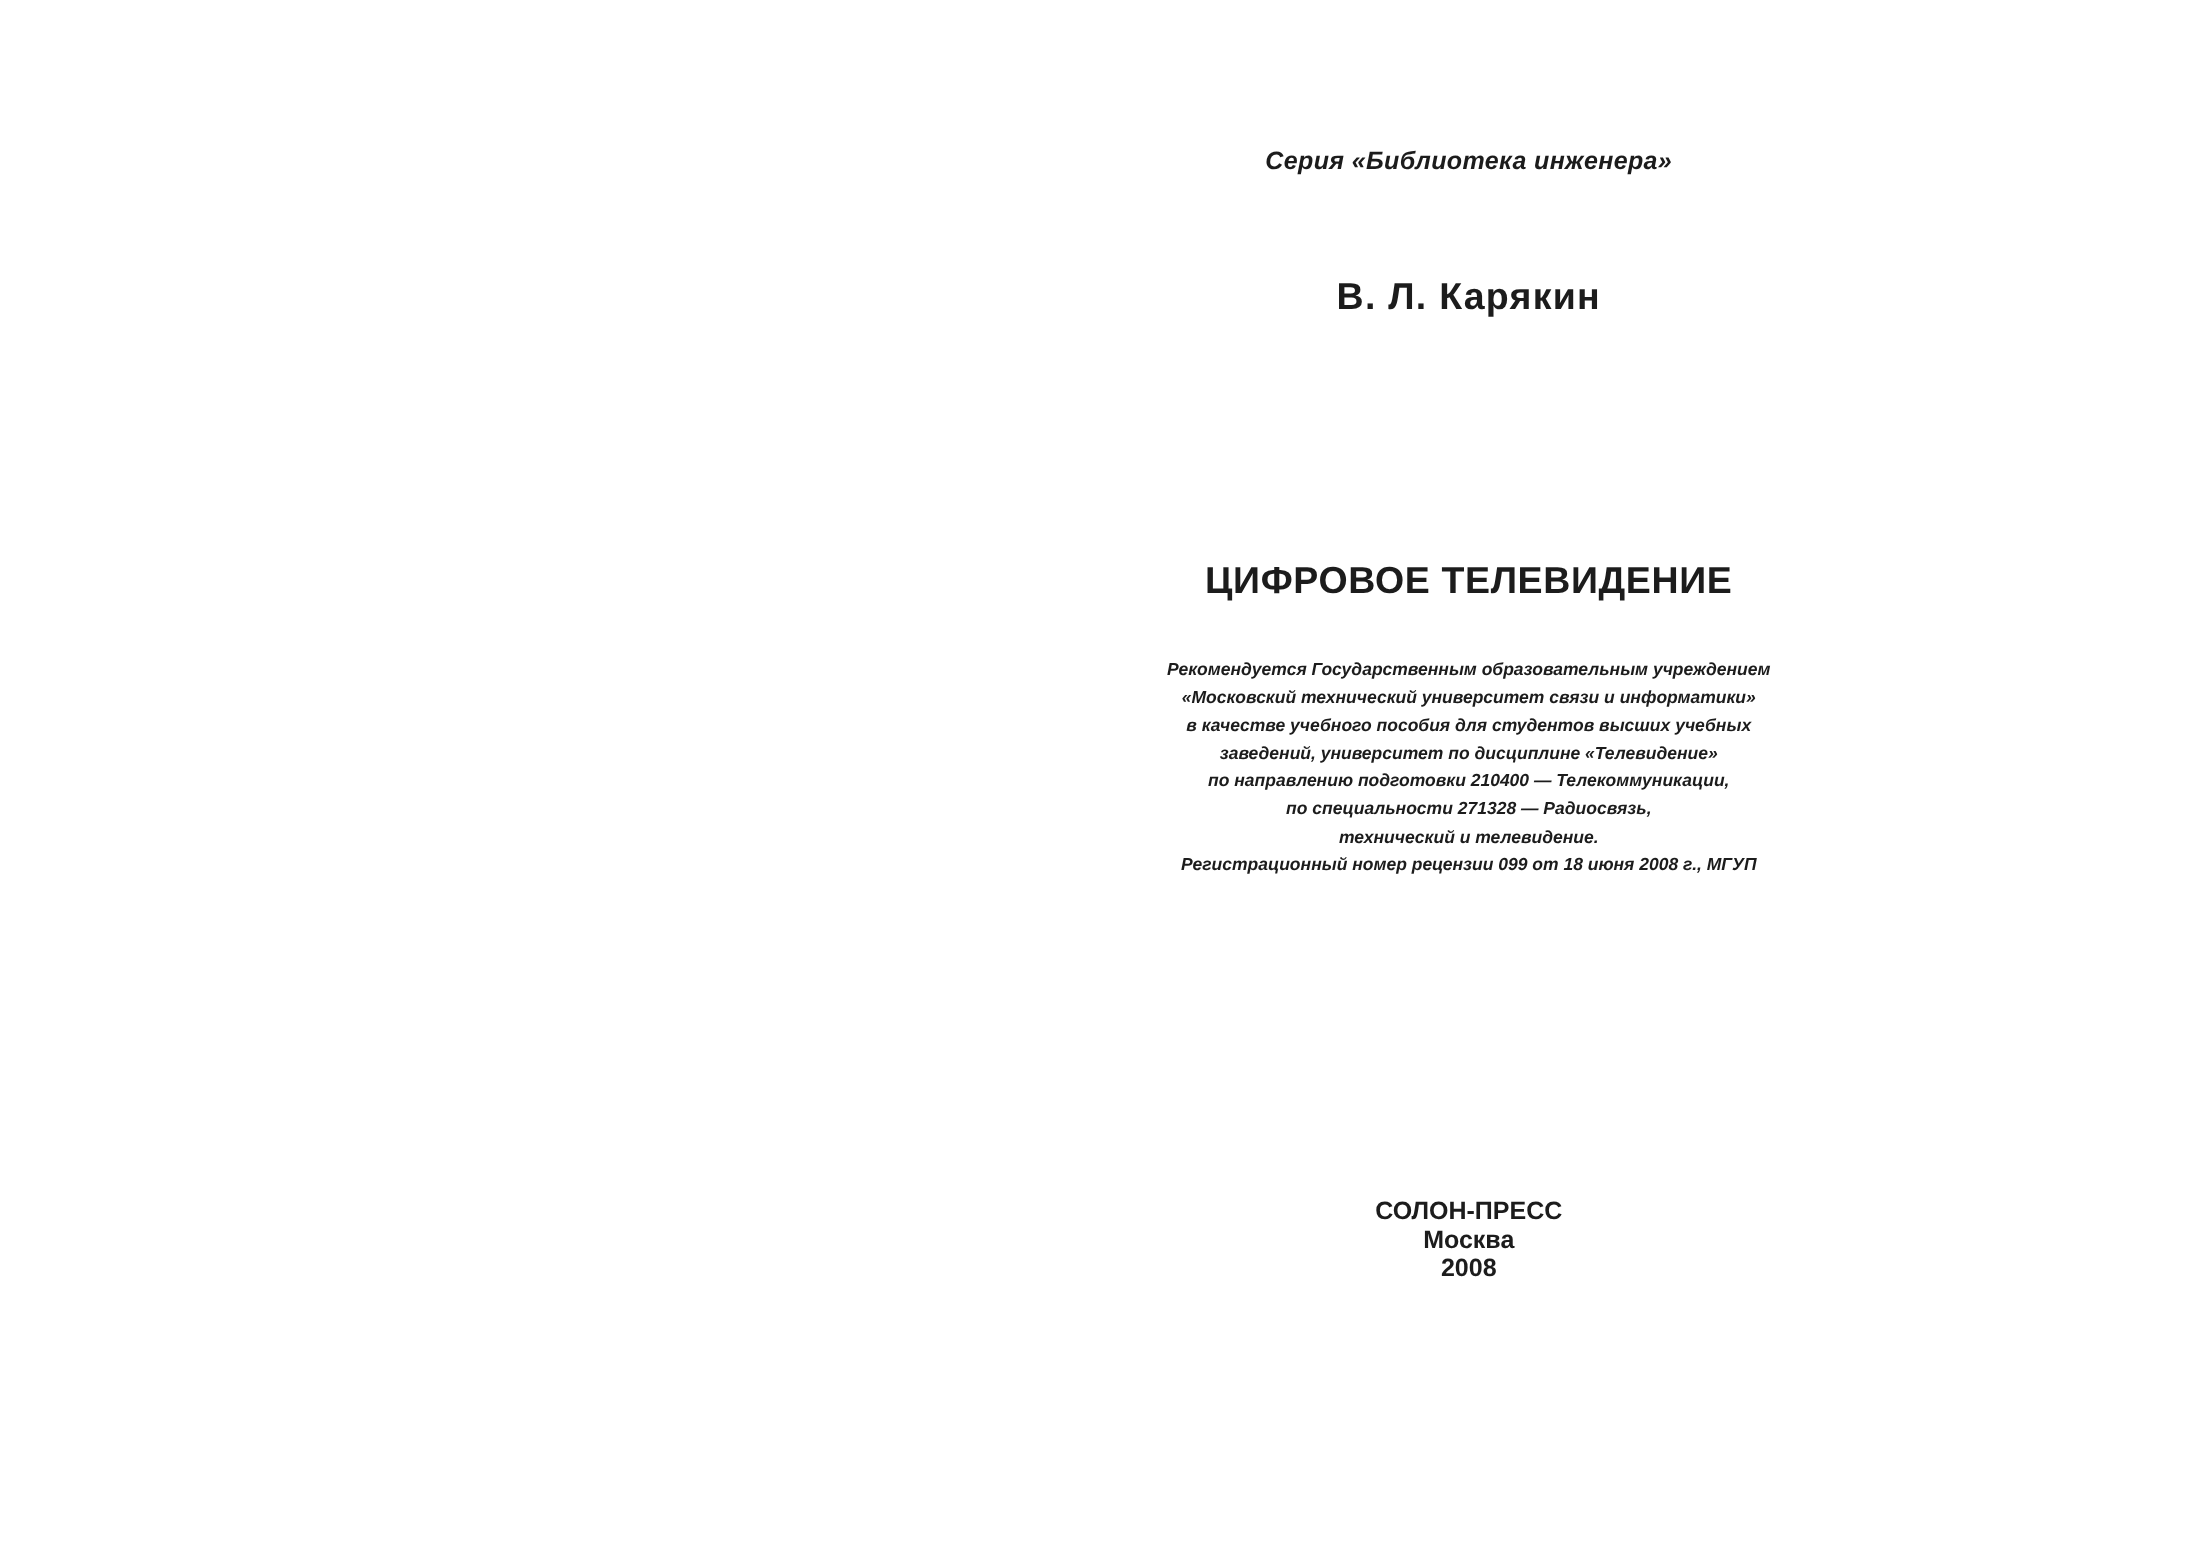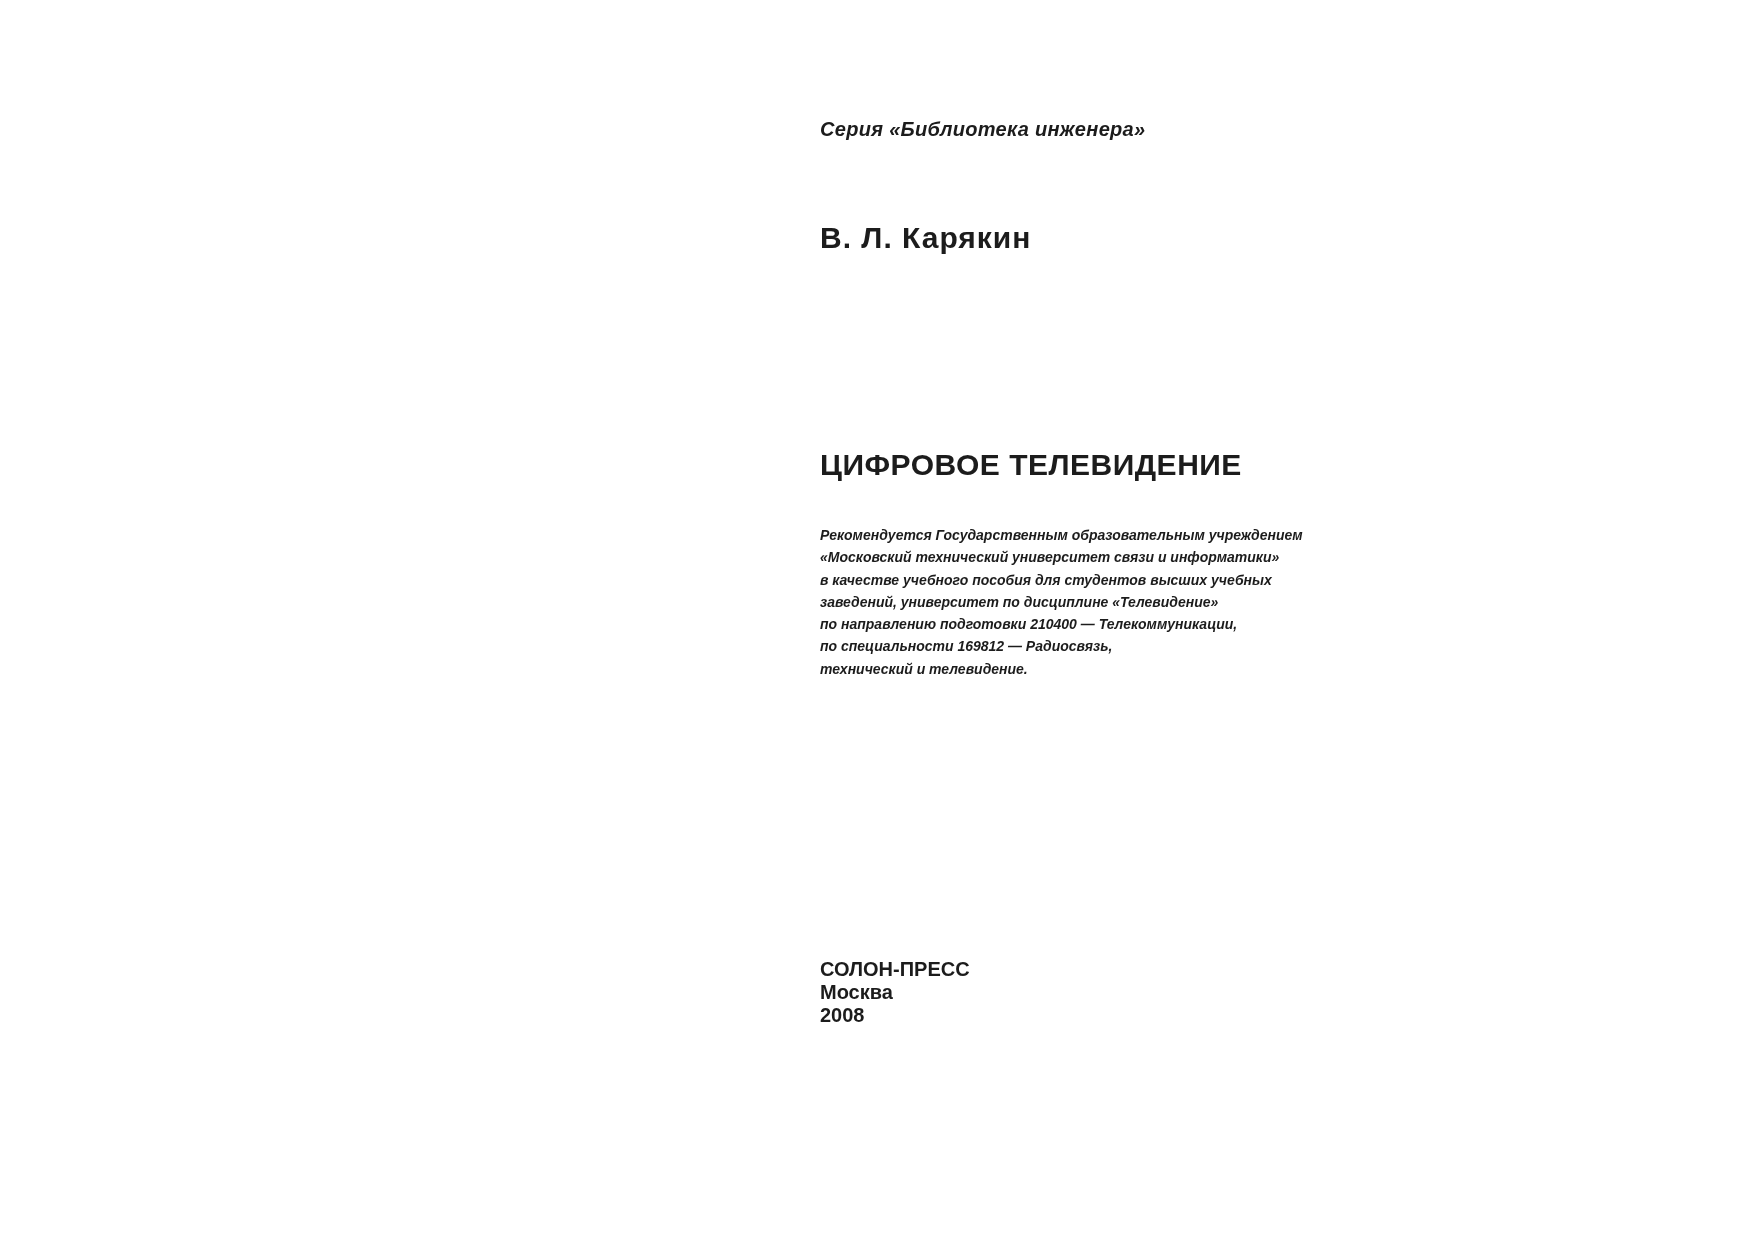--- a/index.html
+++ b/index.html
@@ -16,20 +16,21 @@
     font-family: "Liberation Sans", sans-serif;
     color: #1c1c1c;
   }
   
   .title-column {
     position: absolute;
     left: 820px;
     top: 0;
     width: 710px;
     height: 1241px;
+    text-align: center;
     text-decoration: underline;
   }
   .series-line {
     position: absolute;
     left: 0;
     width: 100%;
     top: 118px;
     font-size: 20px;
     font-weight: bold;
     font-style: italic;
@@ -84,22 +85,23 @@
     <div class="author-line">В. Л. Карякин</div>
 
     <div class="book-title">ЦИФРОВОЕ ТЕЛЕВИДЕНИЕ</div>
 
     <div class="annotation">
       <div>Рекомендуется Государственным образовательным учреждением</div>
       <div>«Московский технический университет связи и информатики»</div>
       <div>в качестве учебного пособия для студентов высших учебных</div>
       <div>заведений, университет по дисциплине «Телевидение»</div>
       <div>по направлению подготовки 210400 — Телекоммуникации,</div>
-      <div>по специальности 169812 — Радиосвязь,</div>
+      <div>по специальности 271328 — Радиосвязь,</div>
       <div>технический и телевидение.</div>
+      <div>Регистрационный номер рецензии 099 от 18 июня 2008 г., МГУП</div>
     </div>
 
     <div class="imprint">
       <div>СОЛОН-ПРЕСС</div>
       <div>Москва</div>
       <div>2008</div>
     </div>
 
   </div>
 </div>

